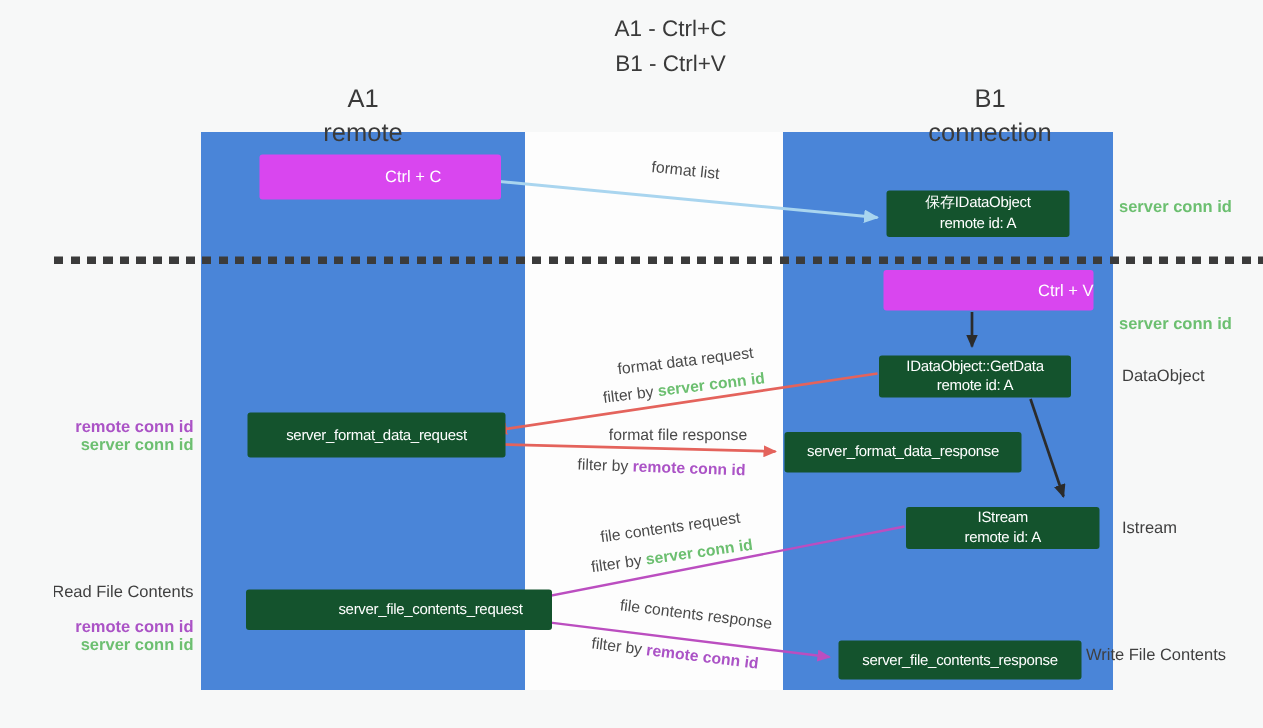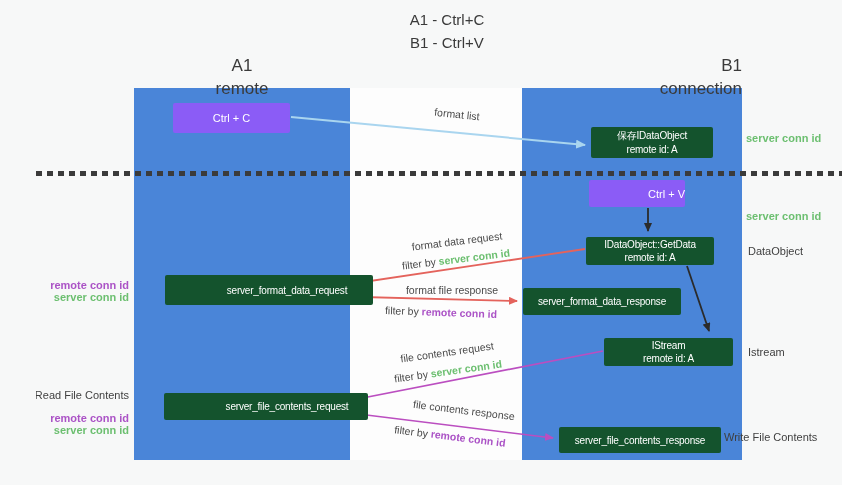--- a/index.html
+++ b/index.html
@@ -10,28 +10,28 @@
   .lane { position:absolute; top:88px; height:372px; background:#4a85d8; }
   .lane-a1 { left:98px;  width:216px; }
   .lane-b1 { left:486px; width:220px; }
 
   .title { position:absolute; left:0; top:8px; width:822px; text-align:center;
            font-size:15px; color:#3a3a3a; line-height:1.55; }
 
   .lane-header { position:absolute; top:55px; text-align:center; font-size:17px;
                  color:#3a3a3a; line-height:1.35; }
   .lane-header.a1 { left:98px; width:216px; }
-  .lane-header.b1 { left:486px; width:220px;text-align:right; }
+  .lane-header.b1 { left:514px; width:220px; }
 
   .dotted { position:absolute; left:0; top:171px; width:842px; height:5px;
             background:repeating-linear-gradient(90deg,#3b3b3b 0 6px,transparent 6px 11px); }
 
   .box { position:absolute; color:#fff; display:flex; align-items:center; justify-content:center;
          text-align:center; border-radius:2px; white-space:nowrap; }
-  .box.green  { background:#8b5cf6; font-size:11px; }
+  .box.green  { background:#d946ef; font-size:11px;padding-left:44px; }
   .box.orange { background:#14532d; font-size:10px; letter-spacing:-0.2px; }
   .box .two-line { line-height:1.32; font-size:10px; }
 
   .arrow-label { position:absolute; font-size:10.5px; color:#4a4a4a; white-space:nowrap;
                  transform-origin:center; }
   .side-label  { position:absolute; font-size:11px; color:#3f3f3f; white-space:nowrap; }
   .conn-green  { color:#6cbf70; font-weight:bold; }
   .conn-purple { color:#ab53c6; font-weight:bold; }
 
   svg.arrows { position:absolute; left:0; top:0; pointer-events:none; }
@@ -101,21 +101,21 @@
     <span>Ctrl + V</span>
   </div>
 
   <div class="box orange" style="left:550px; top:237px; width:128px; height:28px;">
     <div class="two-line">
       <div>IDataObject::GetData</div>
       <div>remote id: A</div>
     </div>
   </div>
 
-  <div class="box orange" style="left:129px; top:275px; width:172px; height:30px;padding-left:36px;">
+  <div class="box orange" style="left:129px; top:275px; width:172px; height:30px;">
     <span>server_format_data_request</span>
   </div>
 
   <div class="box orange" style="left:487px; top:288px; width:158px; height:27px;justify-content:center;">
     <span>server_format_data_response</span>
   </div>
 
   <div class="box orange" style="left:568px; top:338px; width:129px; height:28px;">
     <div class="two-line">
       <div>IStream</div>

